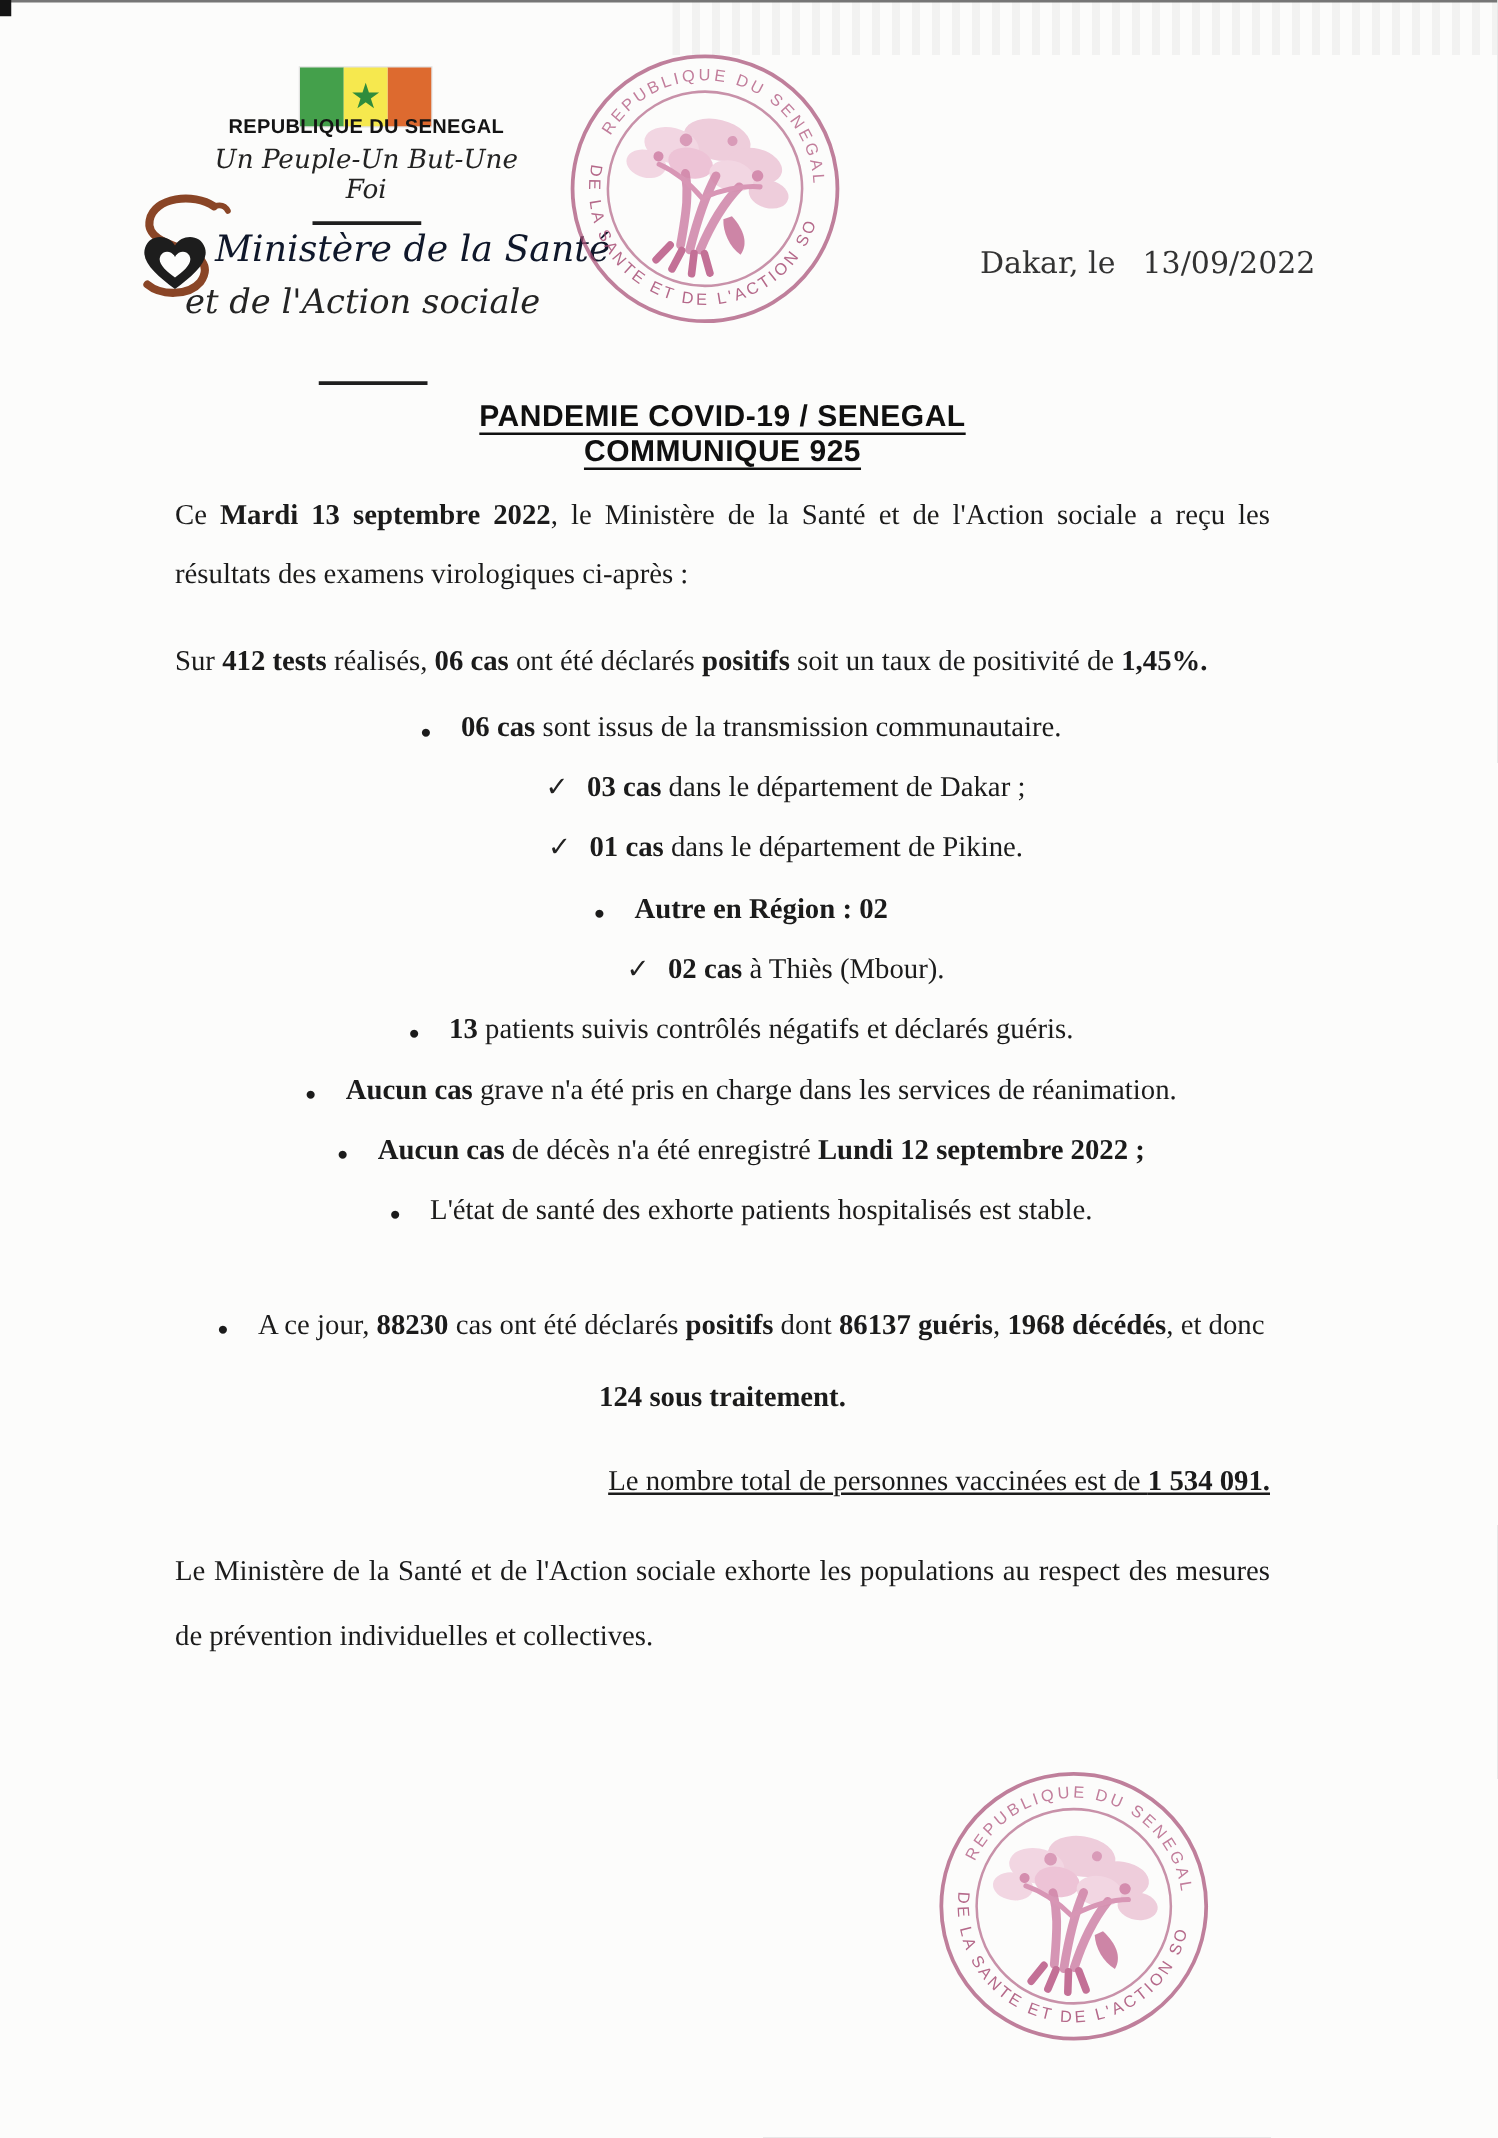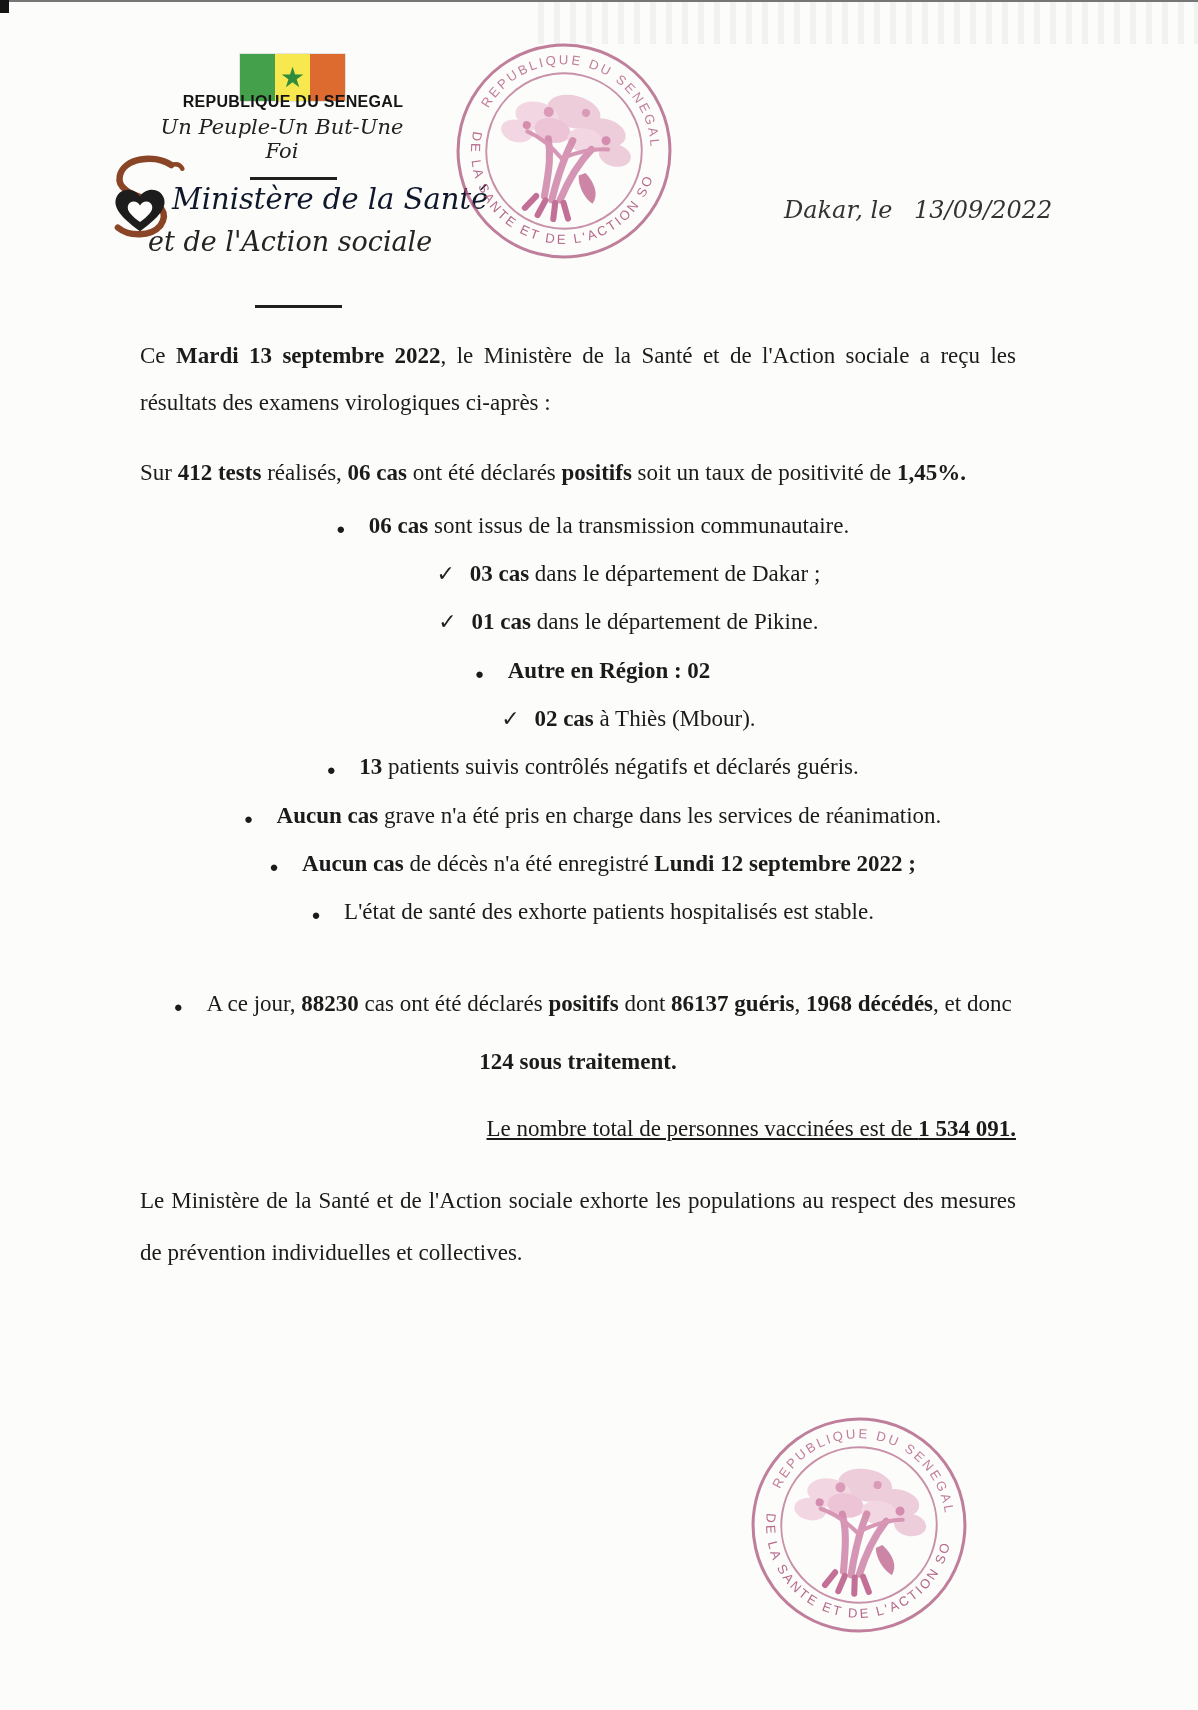--- a/index.html
+++ b/index.html
@@ -16,32 +16,32 @@
   
   .flag { position:absolute; left:240px; top:54px; width:105px; height:47px; display:flex; box-shadow:0 0 0 1px rgba(150,150,150,.25); }
   .flag .band { flex:1; }
   .band-green  { background:#44a04b; }
   .band-yellow { background:#f6e84e; position:relative; }
   .band-orange { background:#dd6a2f; }
   .flag .star { position:absolute; inset:0; display:flex; align-items:center; justify-content:center;
                 color:#2f8c3c; font-size:28px; line-height:1; }
   .country { position:absolute; left:168px; top:93px; width:250px; text-align:center;
              font-family:"Liberation Sans", sans-serif; font-weight:bold; font-size:16px; letter-spacing:.3px; color:#141414; }
-  .motto   { position:absolute; left:147px; top:115px; width:270px; text-align:center;
+  .motto   { position:absolute; left:158px; top:115px; width:270px; text-align:center;
              font-family:"DejaVu Serif", serif; font-style:italic; font-size:21px; color:#222; }
   .rule { position:absolute; height:3px; background:#1f1f1f; }
   .rule-1 { left:250px; top:177px; width:87px; }
   .rule-2 { left:255px; top:305px; width:87px; }
   .ministry-logo { position:absolute; left:94px; top:152px; }
   .ministry-1 { position:absolute; left:172px; top:182px; font-family:"DejaVu Serif", serif;
                 font-style:italic; font-size:29px; color:#0f172a; }
   .ministry-2 { position:absolute; left:148px; top:226px; font-family:"DejaVu Serif", serif;
                 font-style:italic; font-size:27px; color:#242424; }
   .dateline { position:absolute; left:784px; top:196px; font-family:"DejaVu Serif", serif;
-              font-style:italic; font-size:24px; color:#333; white-space:nowrap; }
+              font-size:24px; color:#333; white-space:nowrap; }
   .dateline .dv { margin-left:14px; }
   
   .stamp { position:absolute; width:226px; height:226px; }
   .stamp-top    { left:451px; top:38px;  transform:rotate(14deg); }
   .stamp-bottom { left:746px; top:1412px; transform:rotate(9deg); }
   
   .doc { position:absolute; left:140px; top:320px; width:876px; }
   .title-block { text-align:center; font-family:"Liberation Sans", sans-serif; font-weight:bold;
                  font-size:24px; color:#101010; letter-spacing:.4px; }
   .title-line { text-decoration:underline; text-decoration-thickness:2px; text-underline-offset:5px; }
@@ -130,20 +130,24 @@
   </div>
 
   <svg class="stamp stamp-top" viewBox="0 0 224 224">
       <use href="#seal"></use>
     </svg>
   <svg class="stamp stamp-bottom" viewBox="0 0 224 224">
       <use href="#seal"></use>
     </svg>
 
   <div class="doc">
+    <div class="title-block">
+      <div><span class="title-line">PANDEMIE COVID-19 / SENEGAL</span></div>
+      <div class="title-line-wrap"><span class="title-line">COMMUNIQUE 925</span></div>
+    </div>
 
     <p class="para intro"><span>Ce </span><b>Mardi 13 septembre 2022</b><span>, le Ministère de la Santé et de l'Action sociale a reçu les résultats des examens virologiques ci-après :</span></p>
     <p class="para" style="margin:0"><span>Sur </span><b>412 tests</b><span> réalisés, </span><b>06 cas</b><span> ont été déclarés </span><b>positifs</b><span> soit un taux de positivité de </span><b>1,45%.</b></p>
 
     <div class="list">
         <div class="li lvl1"><span class="marker" style="font-size: 15px;">●</span><span><b>06 cas</b><span> sont issus de la transmission communautaire.</span></span></div>
         <div class="li lvl2"><span class="marker">✓</span><span><b>03 cas</b><span> dans le département de Dakar ;</span></span></div>
         <div class="li lvl2"><span class="marker">✓</span><span><b>01 cas</b><span> dans le département de Pikine.</span></span></div>
         <div class="li lvl1"><span class="marker" style="font-size: 15px;">●</span><span><b>Autre en Région : 02</b></span></div>
         <div class="li lvl2"><span class="marker">✓</span><span><b>02 cas</b><span> à Thiès (Mbour).</span></span></div>

